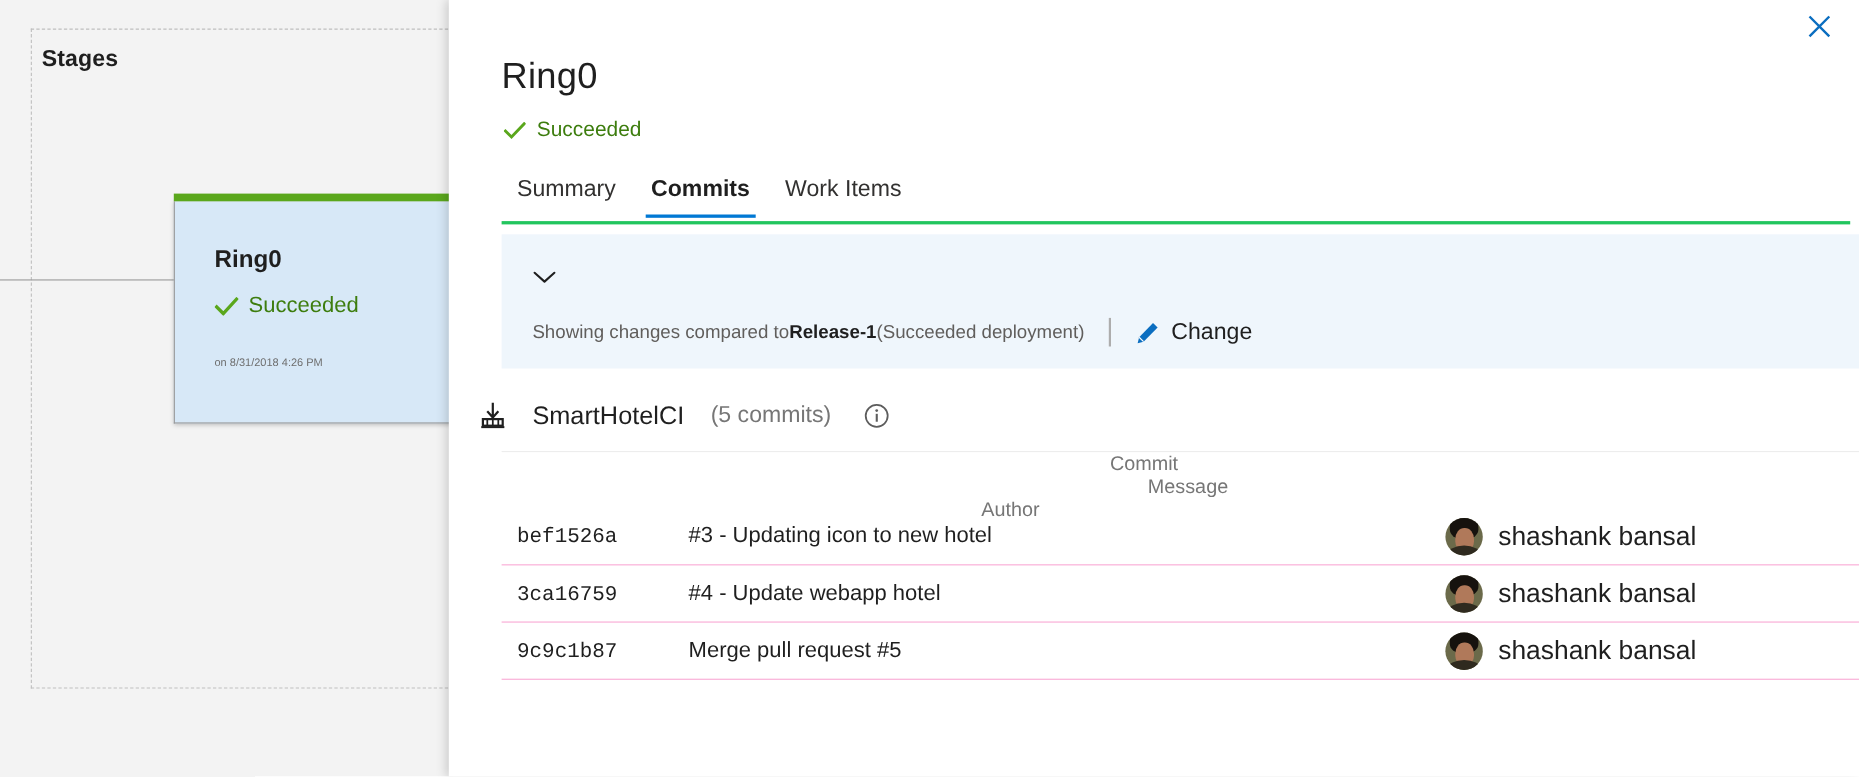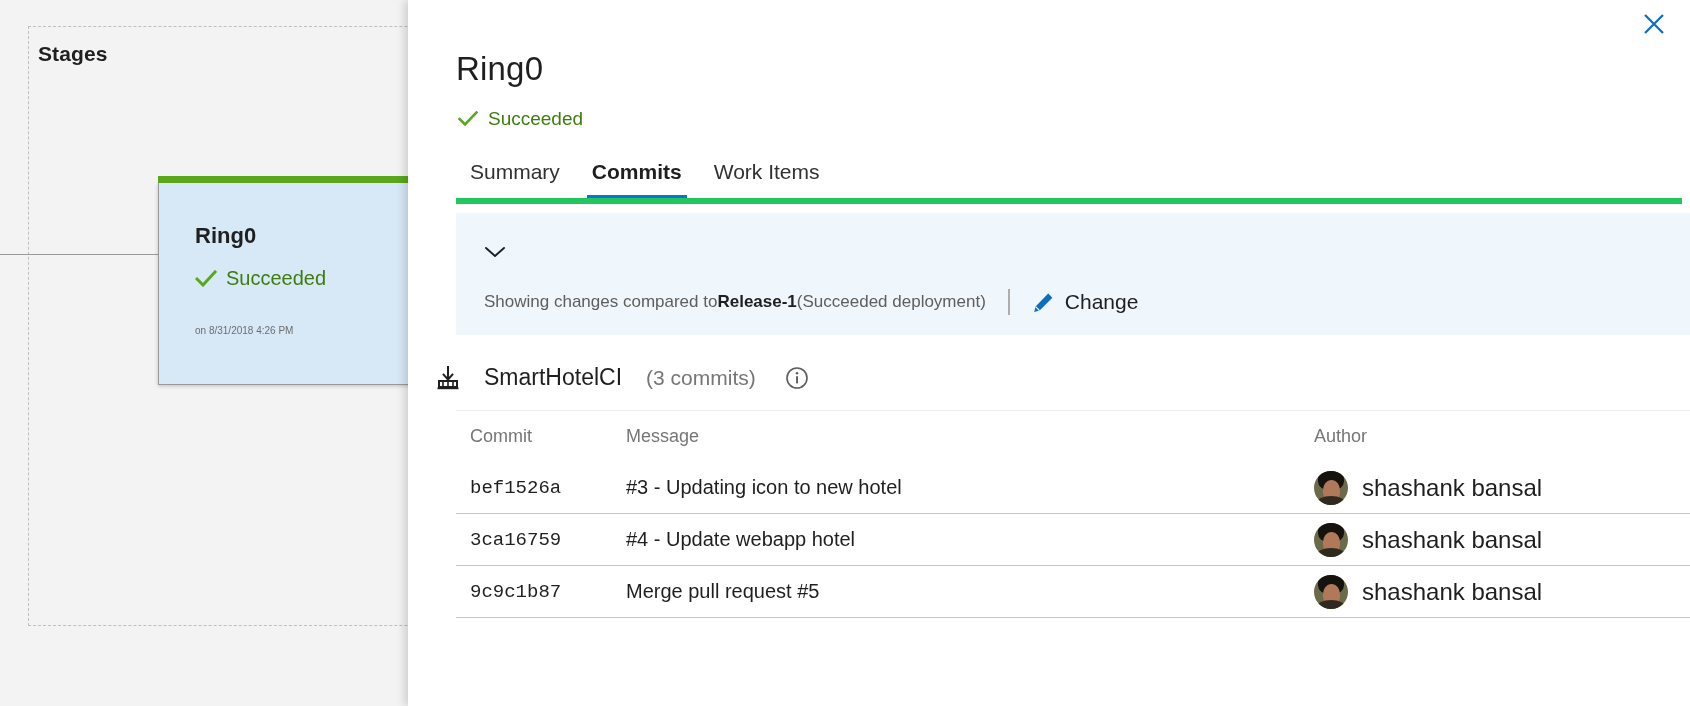--- a/index.html
+++ b/index.html
@@ -152,21 +152,21 @@
   
   .tabs {
     position: absolute;
     left: 48px;
     top: 160px;
     width: 1226px;
     height: 44px;
     display: flex;
     align-items: flex-start;
     gap: 0;
-    border-bottom: 6px solid #22c55e;
+    border-bottom: 3px solid #22c55e;
   }
   .tab {
     position: relative;
     padding: 0 16px 14px 16px;
     font-size: 21px;
     color: #323130;
     cursor: pointer;
     white-space: nowrap;
   }
   .tab:first-child { padding-left: 14px; }
@@ -256,20 +256,21 @@
   .tbl-row {
     display: flex;
     align-items: center;
     border-bottom: 1px solid #f9a8d4;
     height: 52px;
   }
   .tbl-head {
     height: 52px;
     border-top: 1px solid #ededed;
     border-bottom: none;
+    flex-direction: column;
   }
   .tbl-head .c { color: #767676; font-size: 18px; }
   .c-commit { width: 156px; padding-left: 14px; }
   .c-msg    { flex: 1;      padding-left: 14px; }
   .c-author { width: 390px; padding-left: 14px; display: flex; align-items: center; gap: 14px; }
 
   .hash {
     font-family: "Liberation Mono", monospace;
     font-size: 19px;
     color: #1f1f1f;
@@ -385,21 +386,21 @@
   </div>
 
   <div class="artifact">
     <svg width="24" height="24" viewBox="0 0 24 24">
       <path d="M12 1 L12 12 M12 13.5 L7.6 8.6 M12 13.5 L16.4 8.6" stroke="#1f1f1f" stroke-width="2" fill="none" stroke-linecap="square"></path>
       <rect x="3" y="15" width="18" height="6" fill="none" stroke="#1f1f1f" stroke-width="2"></rect>
       <path d="M7 15 L7 21 M12 15 L12 21 M17 15 L17 21" stroke="#1f1f1f" stroke-width="1.6"></path>
       <rect x="1.5" y="21.4" width="21" height="1.8" fill="#1f1f1f"></rect>
     </svg>
     <span class="artifact-name">SmartHotelCI</span>
-    <span class="artifact-count">(3 commits)</span>
+    <span class="artifact-count">(5 commits)</span>
     <svg class="info-icon" width="24" height="24" viewBox="0 0 24 24">
       <circle cx="12" cy="12" r="10" fill="none" stroke="#5d5d5d" stroke-width="1.6"></circle>
       <circle cx="12" cy="7.2" r="1.25" fill="#5d5d5d"></circle>
       <rect x="11.1" y="10.2" width="1.9" height="7.2" fill="#5d5d5d"></rect>
     </svg>
   </div>
 
   <div class="tbl">
     <div class="tbl-row tbl-head">
       <div class="c c-commit">Commit</div>

